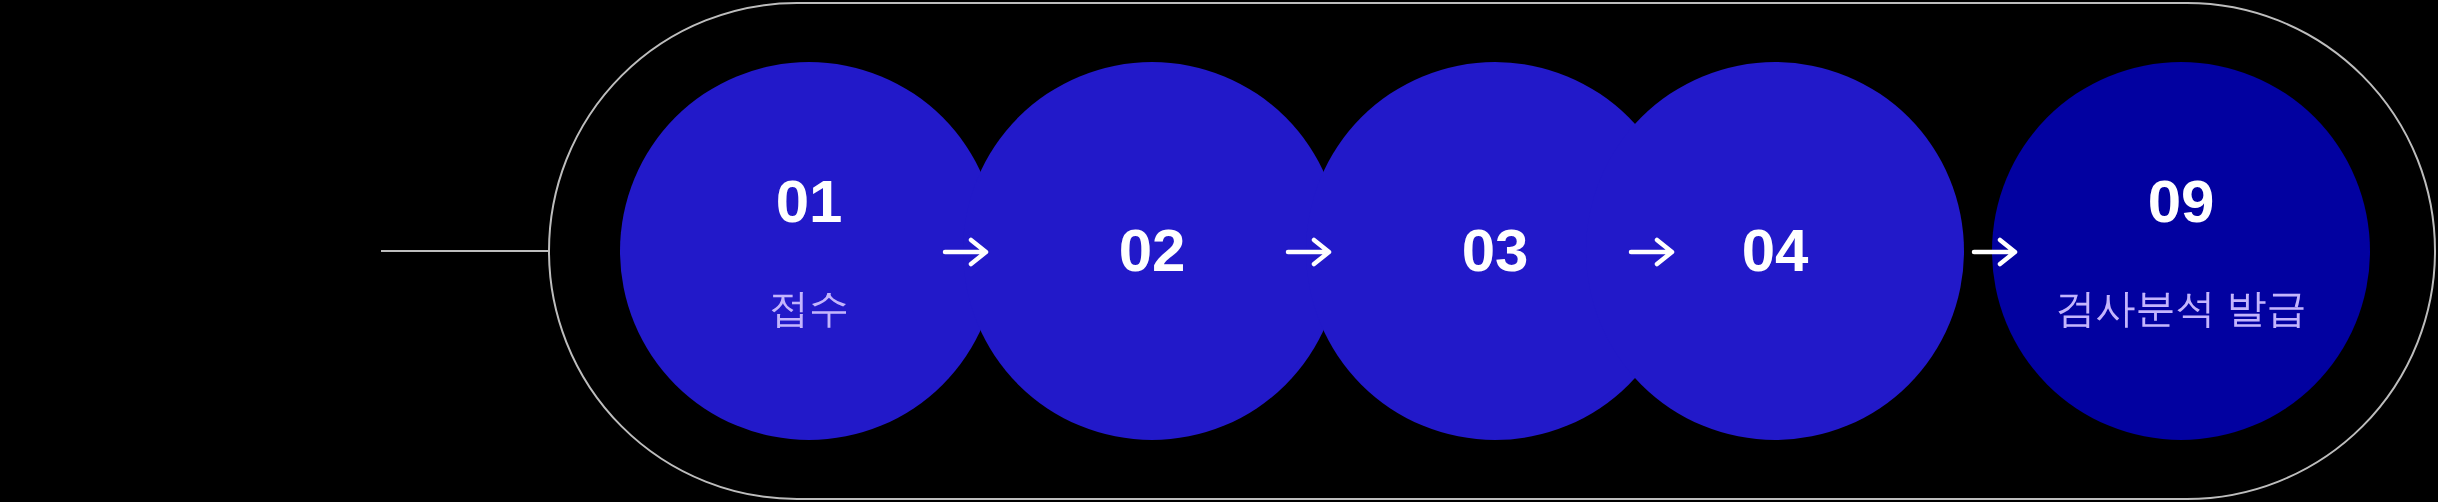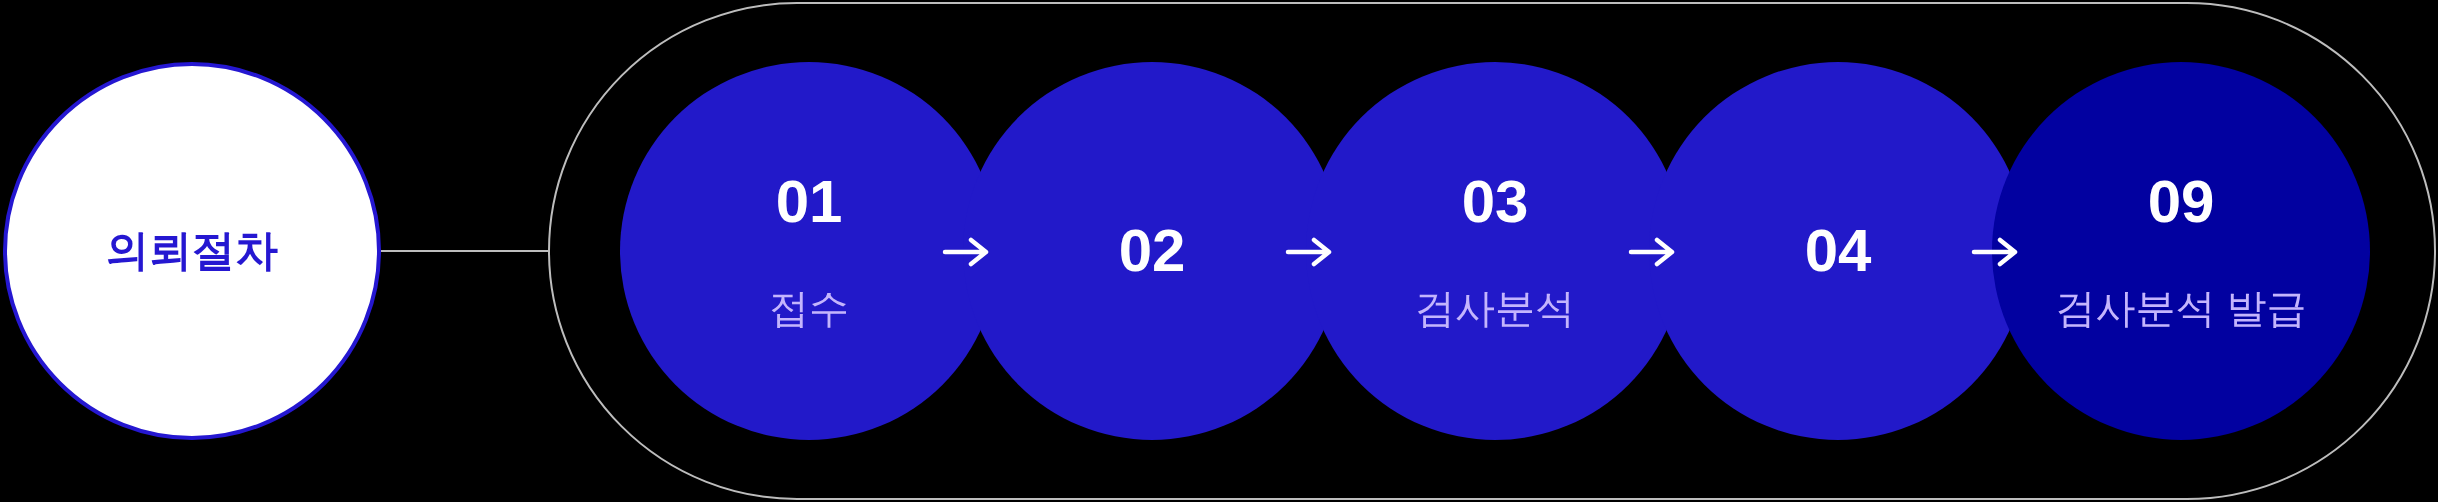--- a/index.html
+++ b/index.html
@@ -97,23 +97,20 @@
     height: 32px;
     z-index: 20;
   }
   .step-arrow svg { display: block; width: 48px; height: 32px; }
 </style>
 </head>
 <body>
 
 <div id="canvas">
 
-  <div class="intro-circle">
-    <span class="intro-label">의뢰절차</span>
-  </div>
 
   <div class="connector-line"></div>
 
   <div class="capsule"></div>
 
   <div id="steps-layer">
       <div class="step-circle" style="left: 620px;">
     <div class="step-number">01</div>
     <div class="step-label">접수</div>
   </div>
@@ -125,28 +122,27 @@
       <div class="step-circle" style="left: 963px;">
     <div class="step-number">02</div>
   </div>
       <div class="step-arrow" style="left: 1285px;">
     <svg viewBox="0 0 48 32" fill="none" xmlns="http://www.w3.org/2000/svg">
       <path d="M3 16 H43 M29 4 L44 16 L29 28" stroke="#FFFFFF" stroke-width="4.5" stroke-linecap="round" stroke-linejoin="round"></path>
     </svg>
   </div>
       <div class="step-circle" style="left: 1306px;">
     <div class="step-number">03</div>
-    <div class="step-label">검사분석</div>
   </div>
       <div class="step-arrow" style="left: 1628px;">
     <svg viewBox="0 0 48 32" fill="none" xmlns="http://www.w3.org/2000/svg">
       <path d="M3 16 H43 M29 4 L44 16 L29 28" stroke="#FFFFFF" stroke-width="4.5" stroke-linecap="round" stroke-linejoin="round"></path>
     </svg>
   </div>
-      <div class="step-circle" style="left: 1649px; text-align: center;">
+      <div class="step-circle" style="left: 1586px; text-align: center;">
     <div class="step-number">04</div>
   </div>
       <div class="step-arrow" style="left: 1971px;">
     <svg viewBox="0 0 48 32" fill="none" xmlns="http://www.w3.org/2000/svg">
       <path d="M3 16 H43 M29 4 L44 16 L29 28" stroke="#FFFFFF" stroke-width="4.5" stroke-linecap="round" stroke-linejoin="round"></path>
     </svg>
   </div>
       <div class="step-circle dark" style="left: 1992px;">
     <div class="step-number">09</div>
     <div class="step-label">검사분석 발급</div>

